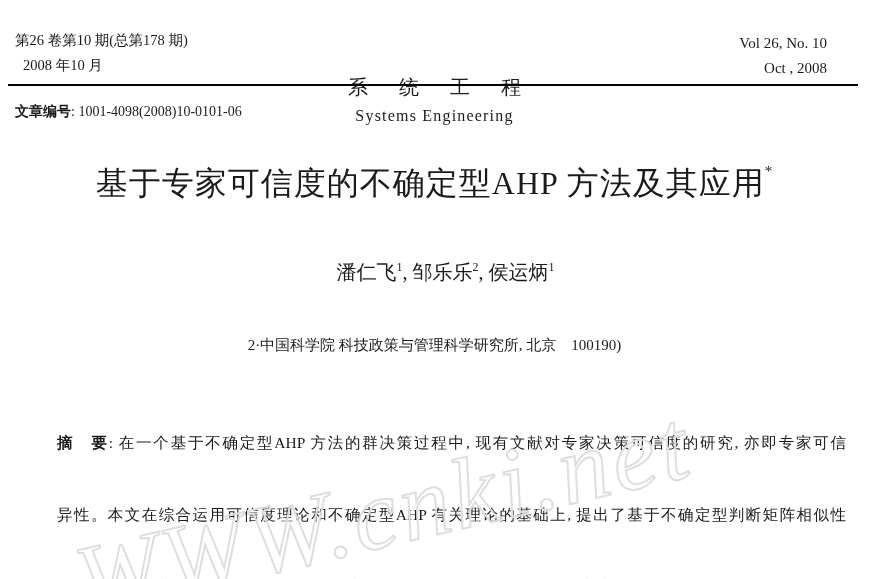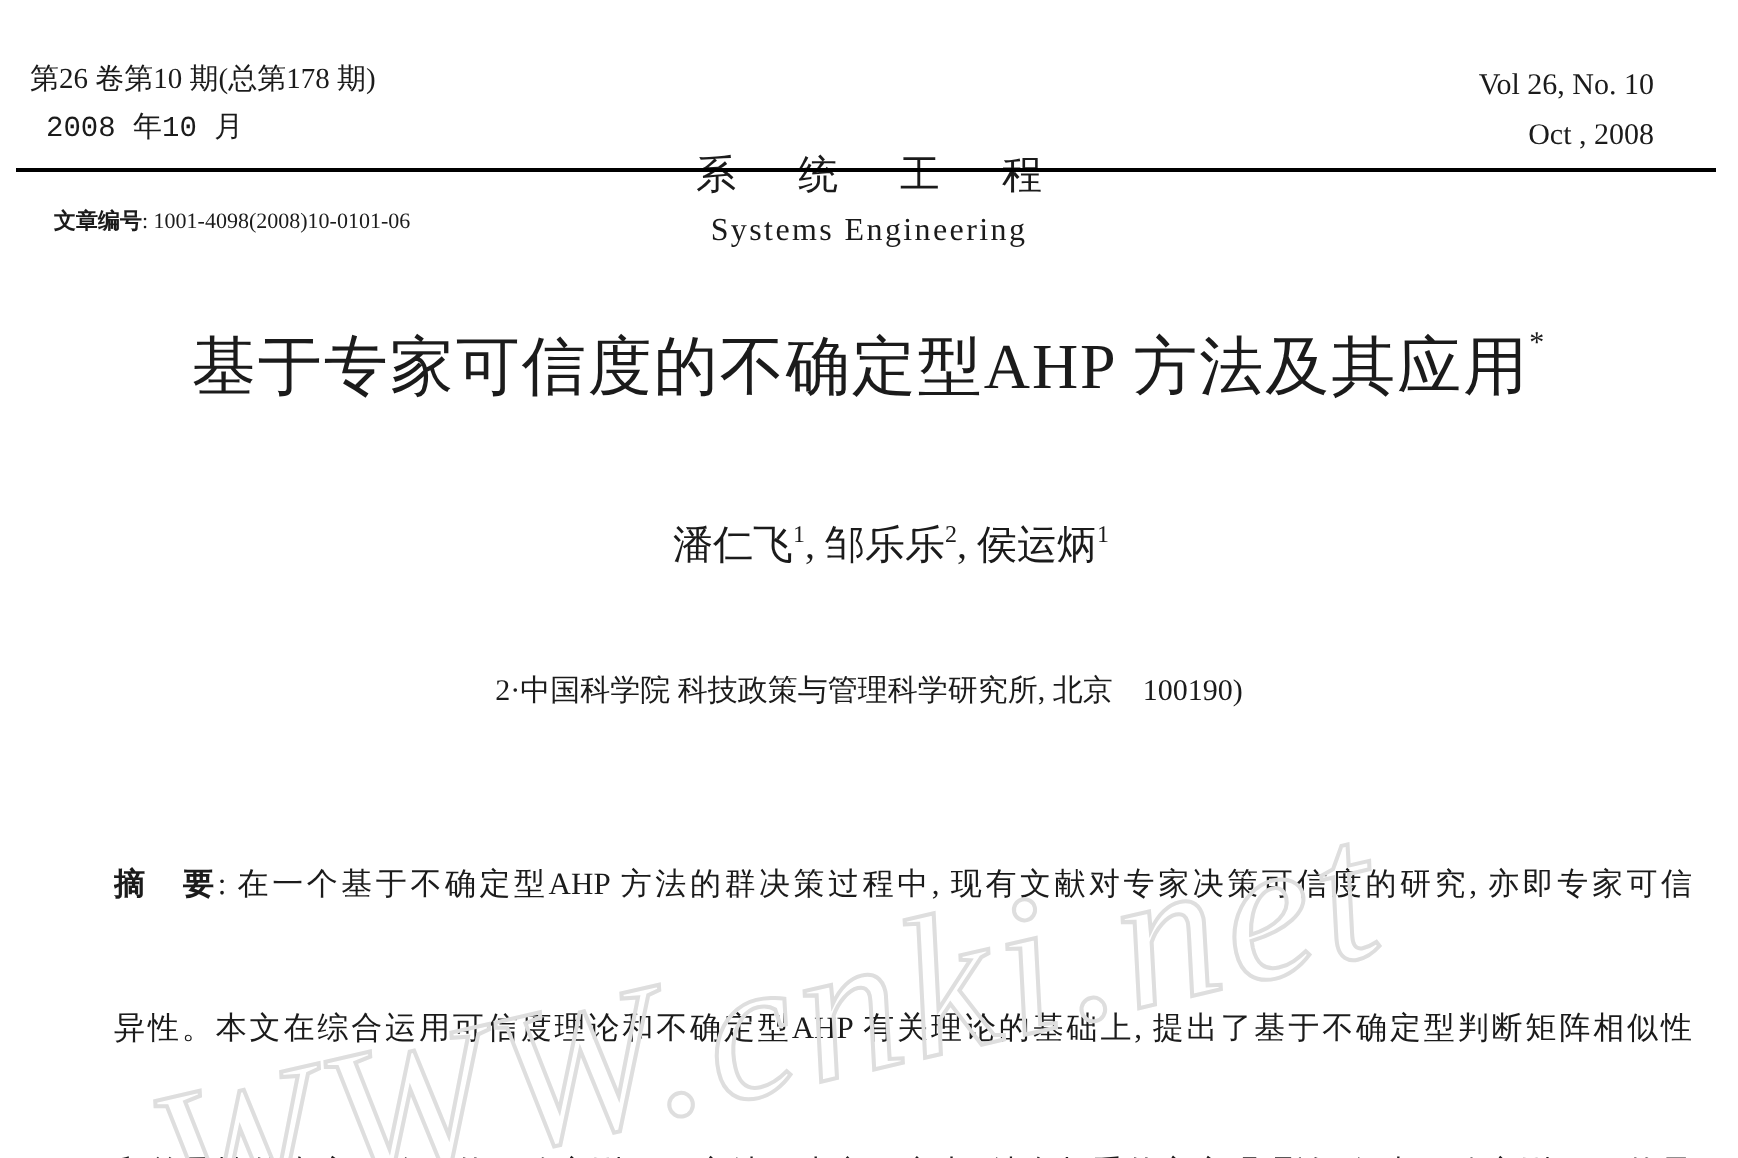--- a/index.html
+++ b/index.html
@@ -8,30 +8,30 @@
     background:#ffffff;
     font-family:"Liberation Serif","DejaVu Serif",serif;
     color:#1b1b1b;
     position:relative;
     overflow:hidden;
   }
   .page { position:absolute; inset:0; }
 
   
   .h-left { position:absolute; top:28px; left:15px; font-size:14.5px; line-height:25px; }
-  .h-left .line2 { padding-left:8px;font-family:Liberation Mono, monospace; }
+  .h-left .line2 { padding-left:8px; }
   .h-center { position:absolute; top:27px; left:0; width:100%; text-align:center; }
   .cn-journal { font-size:20px; letter-spacing:13px; text-indent:13px;margin-top:47px; }
   .en-journal { font-size:16px; letter-spacing:1.2px; margin-top:6px; }
   .h-right { position:absolute; top:31px; right:42px; text-align:right; font-size:15px; line-height:25px; }
 
   .rule { position:absolute; top:84px; left:8px; right:11px; height:2px; background:#000; }
 
   
-  .article-number { position:absolute; top:103px; left:15px; font-size:11px;margin-left:12px; }
+  .article-number { position:absolute; top:103px; left:15px; font-size:14px; }
   .b { font-weight:bold; }
 
   
   .title-block { position:absolute; top:162px; left:0; width:100%; text-align:center; font-size:32px; letter-spacing:1px; }
   .title-block sup { font-size:15px; vertical-align:18px; }
   .authors { position:absolute; top:259px; left:0; width:100%; text-align:center; font-size:20px;margin-left:11px; }
   .authors sup { font-size:12px; vertical-align:8px; }
   .affil { position:absolute; left:0; width:100%; text-align:center; font-size:15px; }
   .affil-1 { top:306px; }
   .affil-2 { top:336px; }

